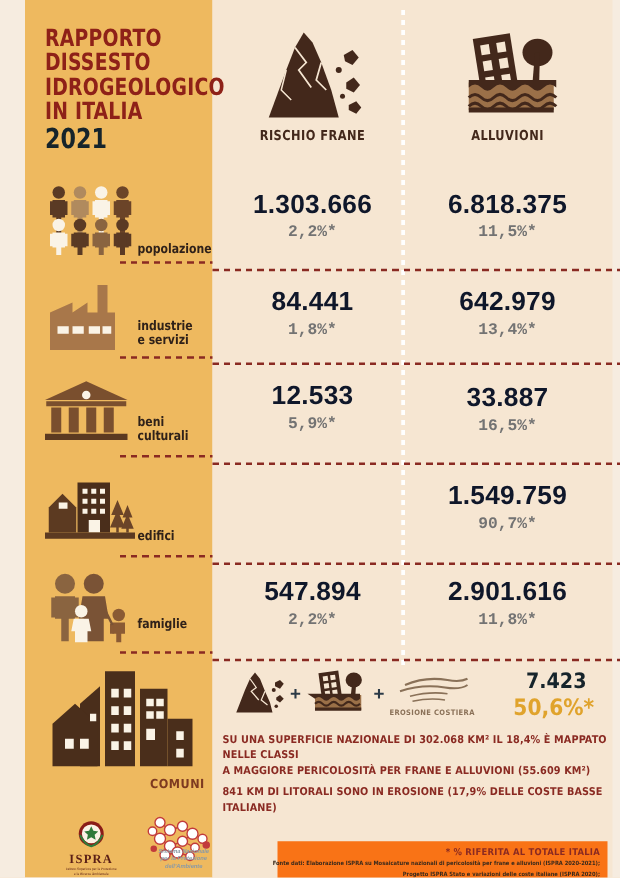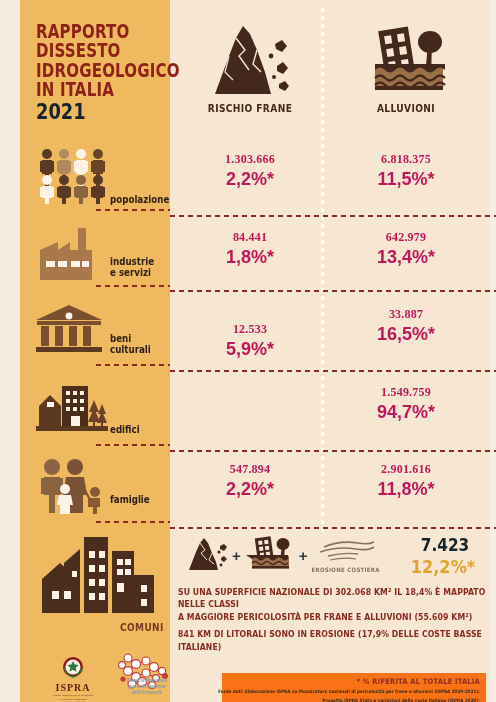--- a/index.html
+++ b/index.html
@@ -65,26 +65,26 @@
   .hdiv.left{
     left:96px;width:74px;
     background-image:repeating-linear-gradient(to right,#8a2a22 0 5px,transparent 5px 9px);
   }
   .cell{
     position:absolute;width:140px;text-align:center;
   }
   .cell.c1{left:180px;}
   .cell.c2{left:336px;}
   .num{
-    font-family:Liberation Serif, serif;
-    font-weight:bold;font-size:12px;color:#be185d;letter-spacing:.2px;
+    font-family:Liberation Sans, sans-serif;
+    font-weight:bold;font-size:21px;color:#0f172a;letter-spacing:.2px;
   }
   .pct{
-    font-family:Liberation Sans, sans-serif;
-    font-weight:bold;font-size:18px;color:#be185d;margin-top:2px;
+    font-family:Liberation Mono, monospace;
+    font-weight:bold;font-size:13px;color:#737373;margin-top:2px;
   }
   .rowlabel{
     position:absolute;
     font-family:"DejaVu Sans Condensed","Liberation Sans Narrow","Liberation Sans",sans-serif;
     font-weight:bold;font-size:10.5px;color:#2f2119;line-height:1.08;
     transform:scaleX(.92);transform-origin:left center;
   }
   .rowicon{position:absolute;}
 
   
@@ -316,21 +316,21 @@
         <rect x="7" y="23" width="8" height="20"></rect>
           <rect x="21" y="23" width="8" height="20"></rect>
         <rect x="35" y="23" width="8" height="20"></rect>
           <rect x="49" y="23" width="8" height="20"></rect>
       </g>
       <rect x="2" y="44" width="66" height="5" fill="#5c3a21"></rect>
     </svg>
   </div>
   <div class="rowlabel" style="left:110px;top:333px;white-space:pre-line;">beni
 culturali</div>
-  <div class="cell c1" style="top:322px;">
+  <div class="cell c1" style="top:305px;">
     <div class="num">12.533</div>
     <div class="pct">5,9%*</div>
   </div>
   <div class="cell c2" style="top:307px;">
     <div class="num">33.887</div>
     <div class="pct">16,5%*</div>
   </div>
   <div class="hdiv" style="top:370px;"></div>
   <div class="hdiv left" style="top:364px;"></div>
 
@@ -354,21 +354,21 @@
       <path d="M58 18 l5 12 h-10 z M58 26 l6 14 h-12 z" fill="#6b4428"></path>
       <rect x="57" y="36" width="2" height="8" fill="#6b4428"></rect>
       <path d="M66 22 l4 10 h-8 z M66 29 l5 12 h-10 z" fill="#6b4428"></path>
       <rect x="65" y="38" width="2" height="6" fill="#6b4428"></rect>
       <rect x="0" y="44" width="72" height="5" fill="#5c3a21"></rect>
     </svg>
   </div>
   <div class="rowlabel" style="left:110px;top:424px;">edifici</div>
   <div class="cell c2" style="top:385px;">
     <div class="num">1.549.759</div>
-    <div class="pct">94,7%*</div>
+    <div class="pct">90,7%*</div>
   </div>
   <div class="hdiv" style="top:450px;"></div>
   <div class="hdiv left" style="top:444px;"></div>
 
   <div class="rowicon" style="left:38px;top:458px;">
     <svg width="70" height="56" viewBox="0 0 70 56">
       <g fill="#8a6440">
         <circle cx="14" cy="9" r="8"></circle>
           <path d="M6 19h16v18h-5v18h-6V37H6z"></path>
           <path d="M3 20l4 0v16H3z"></path>
@@ -473,21 +473,21 @@
         <path d="M10 10 q16 -7 34 -4 q10 2 16 -1" stroke="#8a7158" stroke-width="1.6" fill="none"></path>
         <path d="M6 15 q18 -6 36 -3 q12 2 18 -2" stroke="#8a7158" stroke-width="1.6" fill="none"></path>
         <path d="M14 19 q16 -4 30 -2" stroke="#8a7158" stroke-width="1.4" fill="none"></path>
         <path d="M16 23 q14 -3 26 -1" stroke="#8a7158" stroke-width="1.2" fill="none"></path>
       </svg>
       <span class="eros-lbl">EROSIONE COSTIERA</span>
     </span>
   </div>
 
   <div class="tot-num">7.423</div>
-  <div class="tot-pct">12,2%*</div>
+  <div class="tot-pct">50,6%*</div>
 
   <div class="sum-text">
     <span>SU UNA SUPERFICIE NAZIONALE DI 302.068 KM² IL 18,4% È MAPPATO NELLE CLASSI</span><br>
     <span>A MAGGIORE PERICOLOSITÀ PER FRANE E ALLUVIONI (55.609 KM²)</span>
     <span class="gap"></span>
     <span>841 KM DI LITORALI SONO IN EROSIONE (17,9% DELLE COSTE BASSE ITALIANE)</span>
   </div>
 
   <div class="foot-box">
     <div class="foot-title">* % RIFERITA AL TOTALE ITALIA</div>

